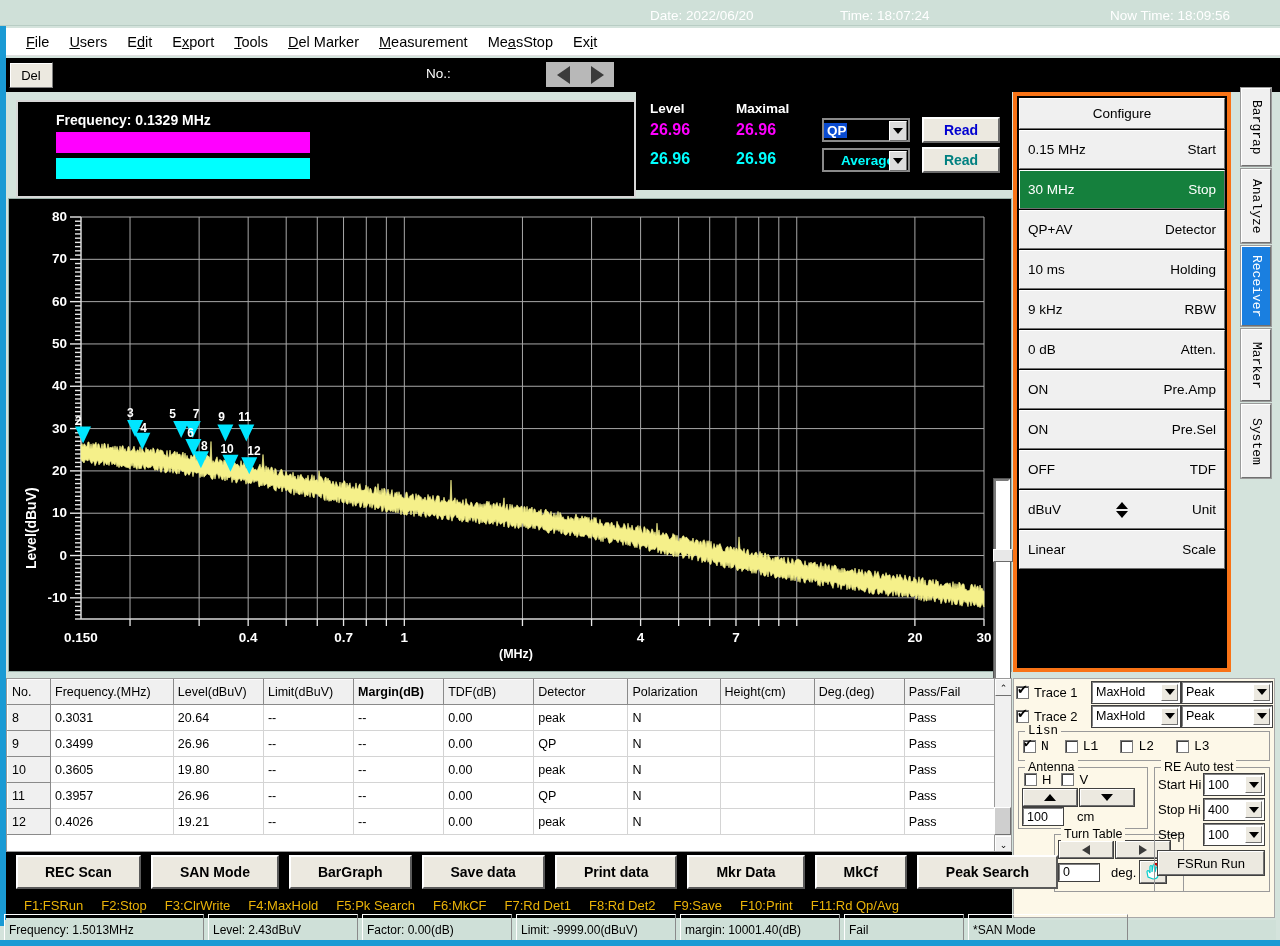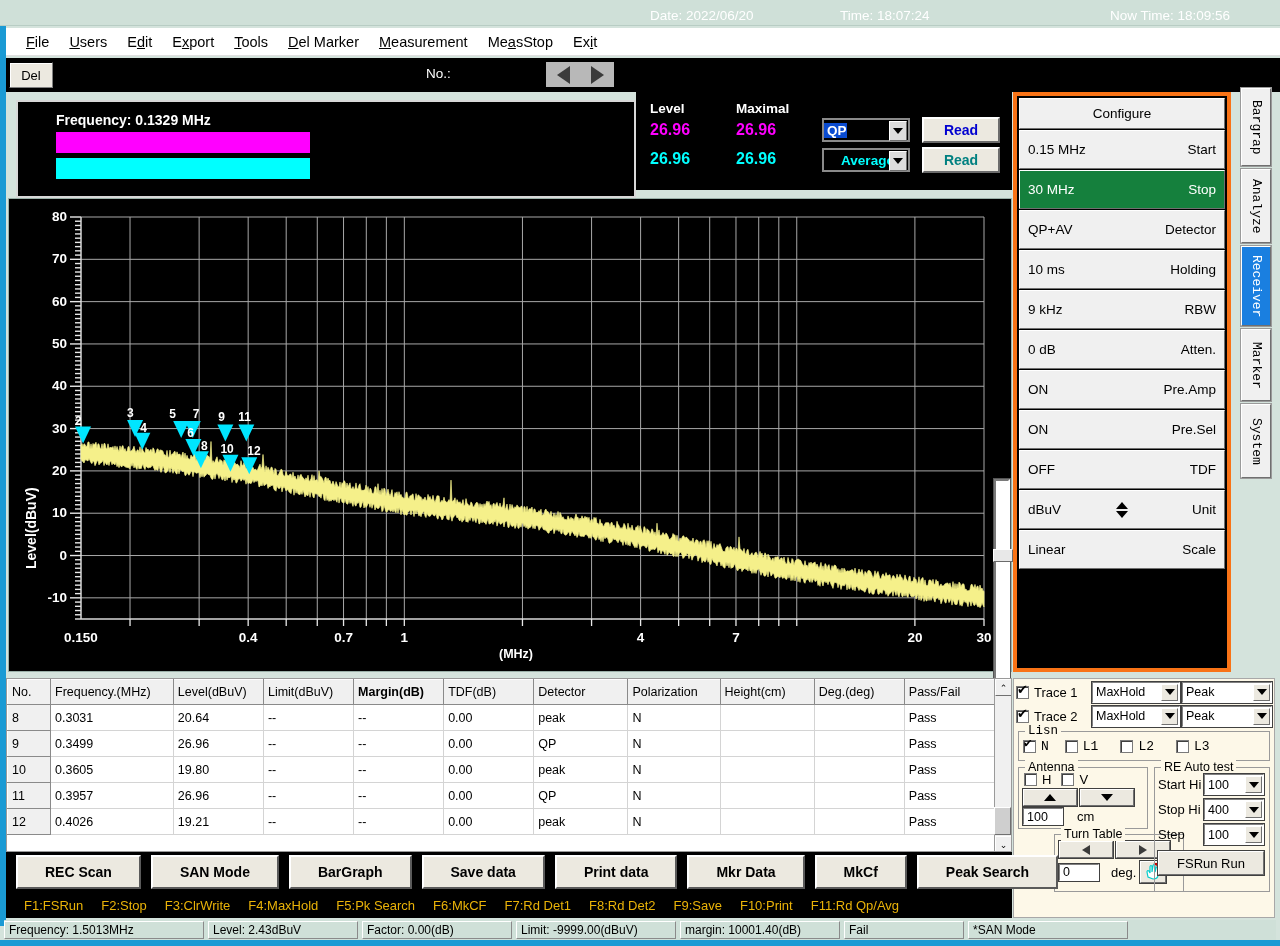--- a/index.html
+++ b/index.html
@@ -298,21 +298,21 @@
     color: #eab308; font-size: 13px;
   }
   .fk { margin-left: 18px; white-space: nowrap; }
 
   
   .statusbar {
     position: absolute; left: 4px; top: 920px; width: 1272px; height: 20px;
     background: #cfe0d8; display: flex; align-items: center;
   }
   .st {
-    height: 18px; margin-right: 4px;
+    height: 32px; margin-right: 4px;
     border: 1px solid #fff; border-right-color:#8a8a8a; border-bottom-color:#8a8a8a;
     display: flex; align-items: center; padding: 0 4px;
     font-size: 12px; color: #000; white-space: nowrap;
   }
   .bot-rail {
     position: absolute; left: 0; top: 940px; width: 1280px; height: 6px;
     background: #1a9ad4;
   }
 </style>
 </head>

